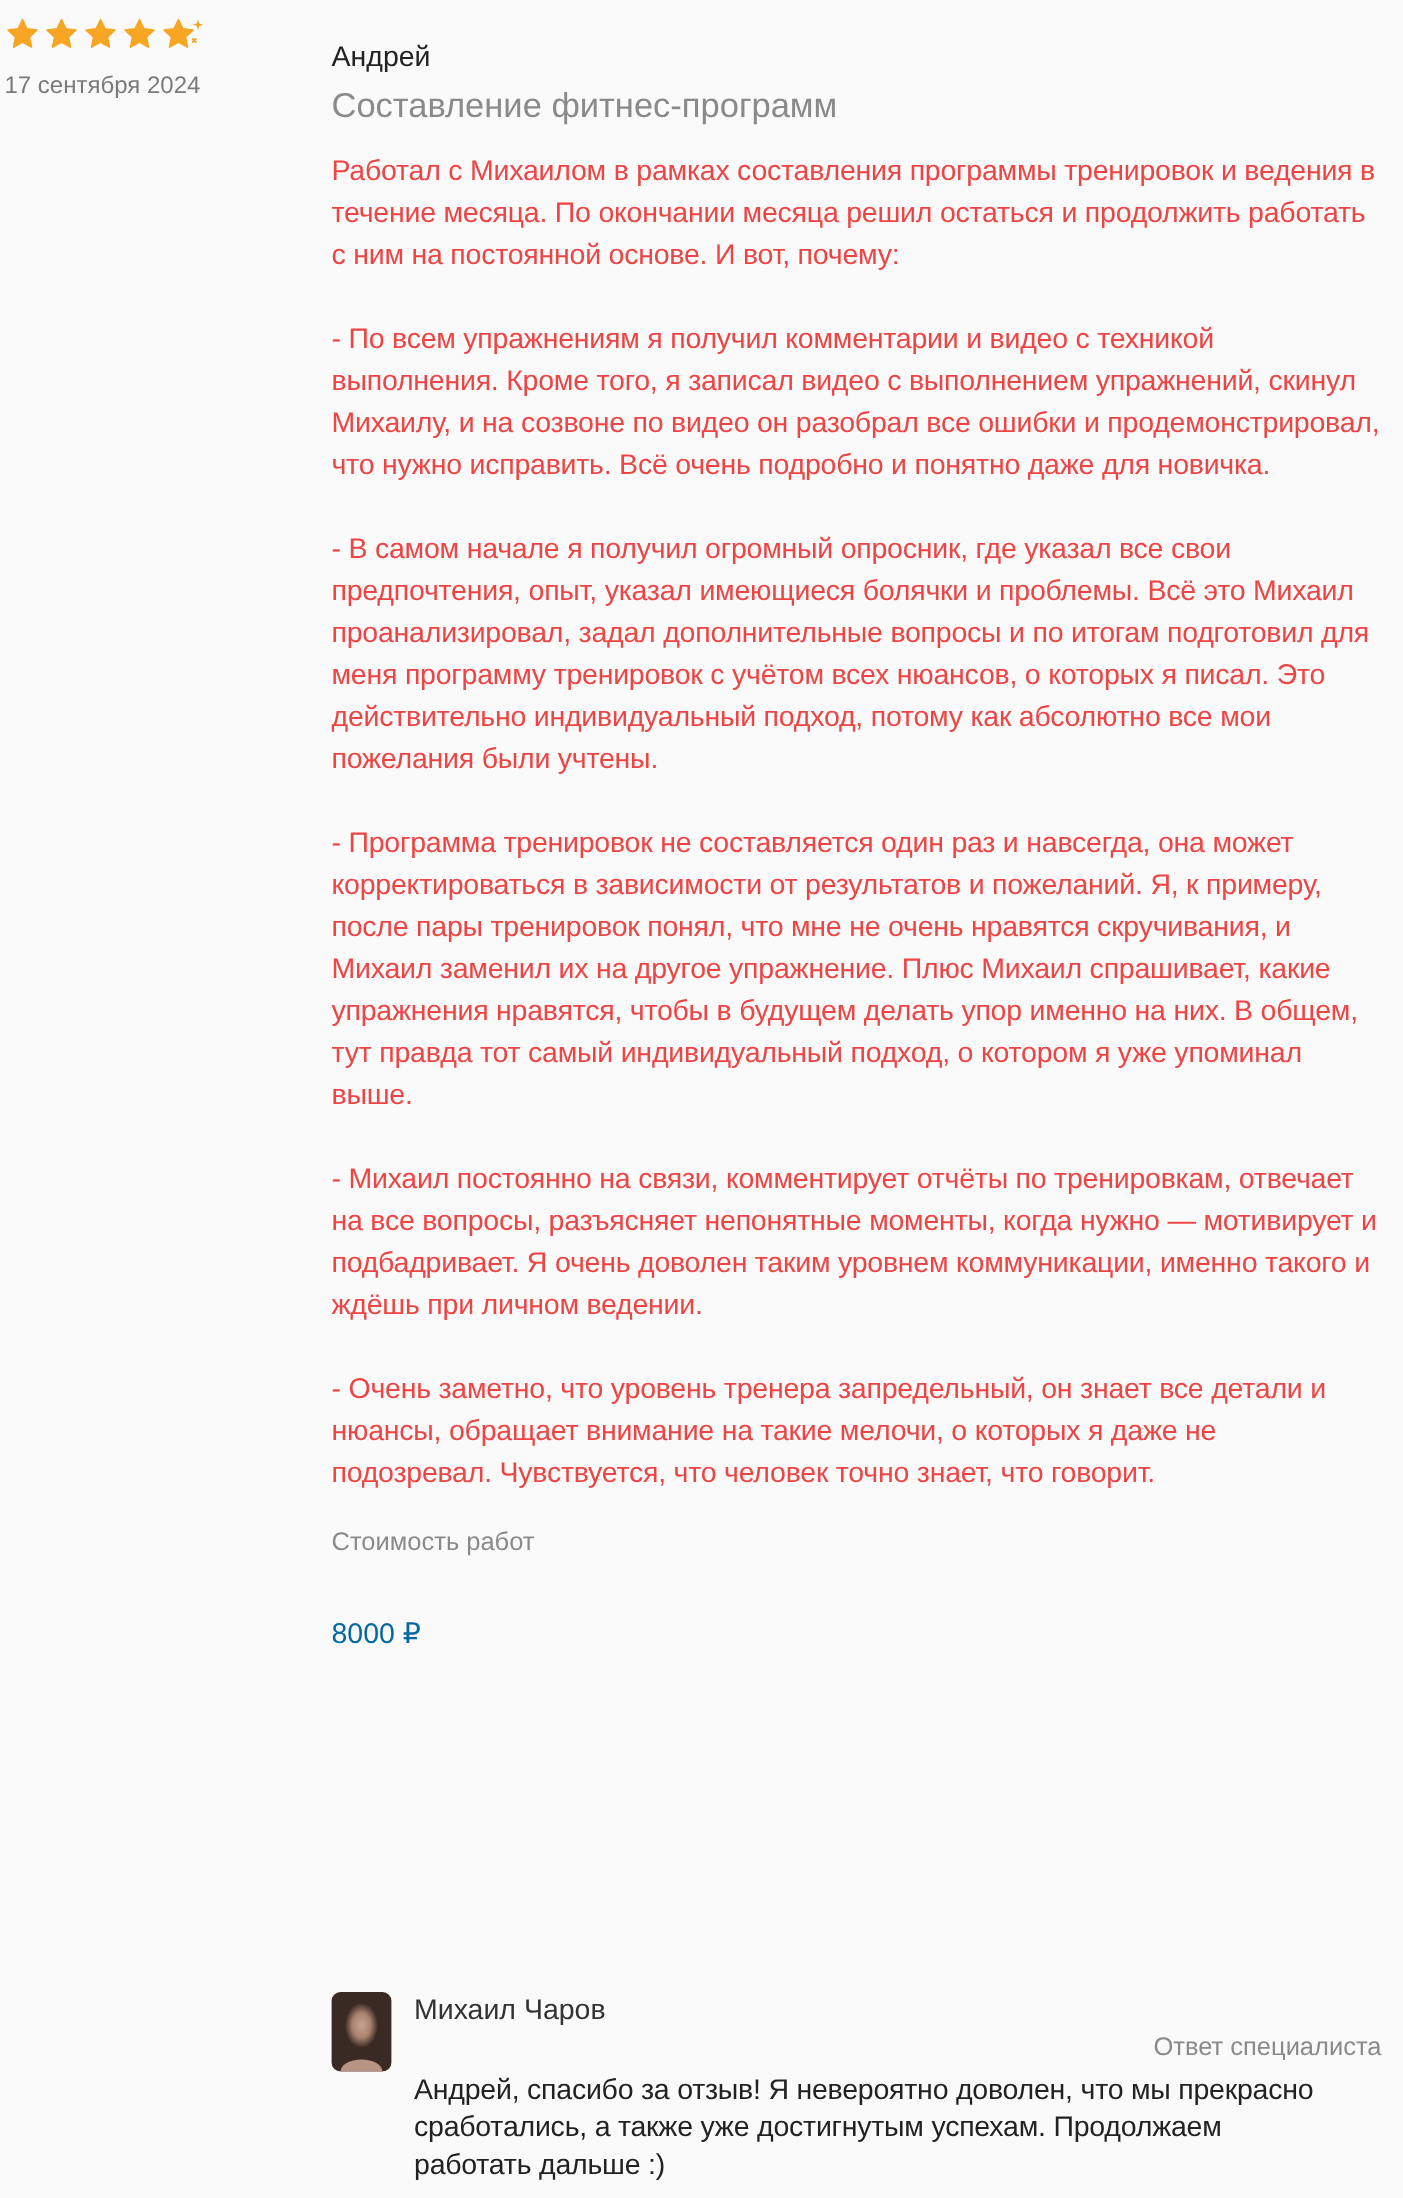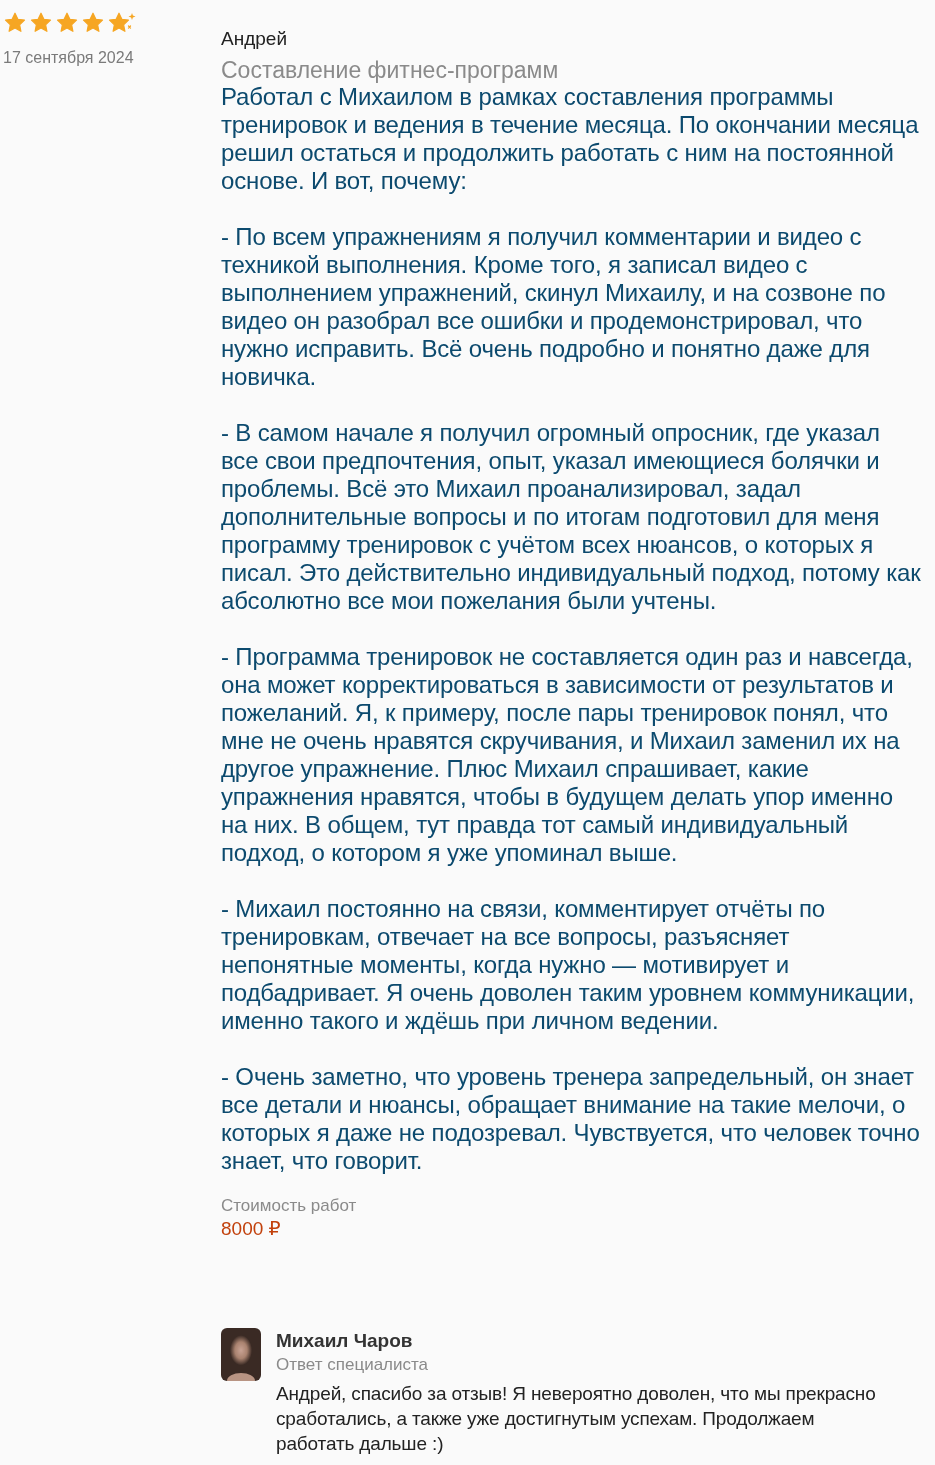--- a/index.html
+++ b/index.html
@@ -51,24 +51,24 @@
     color: #222222;
     margin-top: 15px;
   }
   .category {
     margin-top: 8px;
     font-size: 23px;
     line-height: 22px;
     color: #8a8a8a;
   }
   .review-body {
-    margin-top: 2px;
-    font-size: 24px;
+    margin-top: 20px;
+    font-size: 19px;
     line-height: 28px;
-    color: #0c4a6e;
+    color: #ef4444;
     letter-spacing: -0.15px;
   }
   .review-body p {
     margin: 0 0 28px 0;
   }
   .review-body p:last-child { margin-bottom: 0; }
   .emoji-muscle {
     display: inline-block;
     width: 22px;
     height: 20px;
@@ -79,21 +79,22 @@
     margin-top: 20px;
   }
   .cost-label {
     font-size: 17px;
     line-height: 22px;
     color: #8a8a8a;
   }
   .cost-value {
     font-size: 19px;
     line-height: 24px;
-    color: #c2410c;
+    color: #0369a1;
+    margin-top: 39px;
   }
   .reply {
     position: absolute;
     left: 221px;
     top: 1328px;
     width: 700px;
   }
   .avatar {
     position: absolute;
     left: 0;
@@ -112,30 +113,31 @@
     bottom: -8px;
     height: 16px;
     border-radius: 50% 50% 0 0;
     background: #b89483;
   }
   .reply-content {
     margin-left: 55px;
   }
   .reply-name {
     font-size: 19px;
-    font-weight: bold;
+    font-weight: normal;
     line-height: 24px;
     color: #333333;
     padding-top: 1px;
   }
   .reply-role {
     font-size: 17px;
     line-height: 22px;
     color: #8a8a8a;
     margin-top: 1px;
+    text-align: right;
   }
   .reply-text {
     margin-top: 5px;
     font-size: 19px;
     line-height: 25px;
     color: #222222;
     width: 600px;
     letter-spacing: -0.15px;
   }
 </style>

